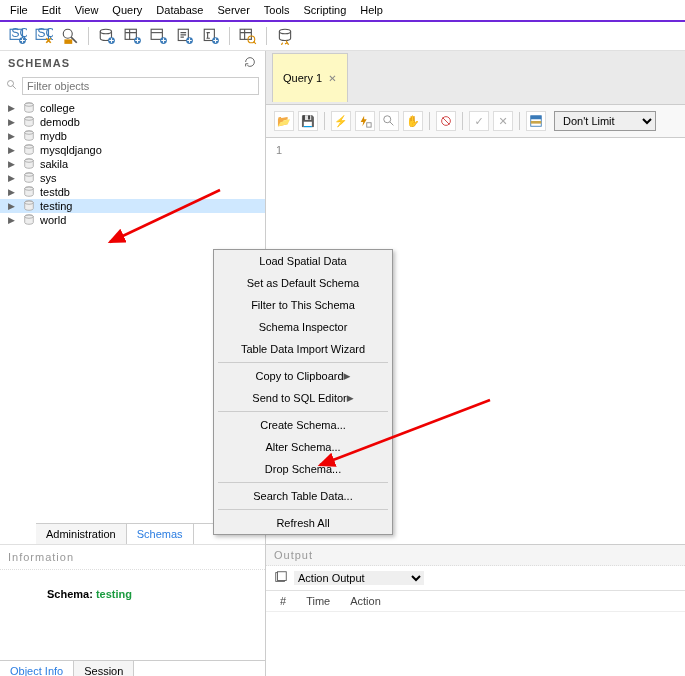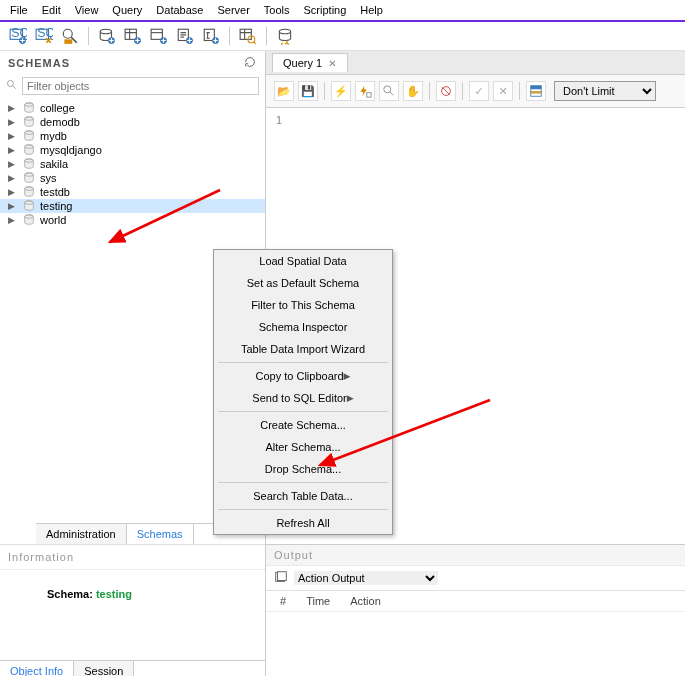--- a/index.html
+++ b/index.html
@@ -23,31 +23,31 @@
 .db-icon svg { width: 14px; height: 12px; }
 .left-tabs { display: flex; border-top: 1px solid #ccc; margin-left: 36px; }
 .left-tab { padding: 4px 10px; border-right: 1px solid #ccc; background: #f5f5f5; cursor: default; }
 .left-tab.active { background: #fff; color: #2b7de1; }
 .info-hdr { color: #999; padding: 6px 8px; border-top: 1px solid #e0e0e0; letter-spacing: 1px; border-bottom: 1px dotted #ddd; }
 .info-body { padding: 18px 2px; flex: 0 0 90px; margin-left: 45px; }
 .info-body .schema-name { color: #1a9b3f; font-weight: bold; }
 .bottom-tabs { display: flex; border-top: 1px solid #ccc; }
 .right { flex: 1; display: flex; flex-direction: column; background: #f3f3f3; }
 .query-tab-row { display: flex; align-items: center; padding: 2px 6px; background: #eaeaea; border-bottom: 1px solid #ccc; }
-.query-tab { background: #ffffff; border: 1px solid #ccc; border-bottom: none; padding: 3px 10px; display: flex; align-items: center; gap: 6px; }
+.query-tab { background: #fef9c3; border: 1px solid #ccc; border-bottom: none; padding: 18px 10px; display: flex; align-items: center; gap: 6px; }
 .query-tab .x { color: #888; cursor: pointer; font-size: 10px; }
 .query-toolbar { display: flex; align-items: center; gap: 4px; padding: 6px 8px; background: #f8f8f8; border-bottom: 1px solid #ccc; }
 .qt-icon { width: 20px; height: 20px; display: flex; align-items: center; justify-content: center; border: 1px solid #ddd; background: #fff; color: #666; }
 .qt-sep { width: 1px; height: 18px; background: #ccc; margin: 0 2px; }
 .limit-select { border: 1px solid #999; padding: 2px 4px; font-size: 11px; width: 102px; margin-left: 4px; }
 .editor { flex: 1; background: #fff; padding: 6px 10px; color: #888; }
 .output-hdr { color: #999; padding: 4px 8px; border-top: 1px solid #ccc; letter-spacing: 1px; background: #f5f5f5; border-bottom: 1px dotted #ddd;}
 .output-body { background: #fff; height: 115px; }
 .output-ctrl { display: flex; align-items: center; gap: 6px; padding: 4px 8px; border-bottom: 1px solid #e0e0e0; }
-.output-ctrl select { border: none; font-size: 11px; width: 144px; }
+.output-ctrl select { border: none; font-size: 11px; width: 130px; }
 .out-cols { display: flex; gap: 20px; padding: 4px 14px; color: #444; font-size: 10px; border-bottom: 1px solid #eee; }
 .context-menu { position: absolute; left: 213px; top: 249px; width: 180px; background: #f0f0f0; border: 1px solid #999; box-shadow: 2px 2px 4px rgba(0,0,0,0.25); z-index: 100; }
 .cm-item { padding: 5px 14px; cursor: default; display: flex; justify-content: center; align-items: center; }
 .cm-sep { height: 1px; background: #ccc; margin: 2px 4px; }
 .cm-arrow { font-size: 9px; color: #555; }
 .arrow-svg { position: absolute; pointer-events: none; z-index: 200; }
 </style>
 </head>
 <body>
 

